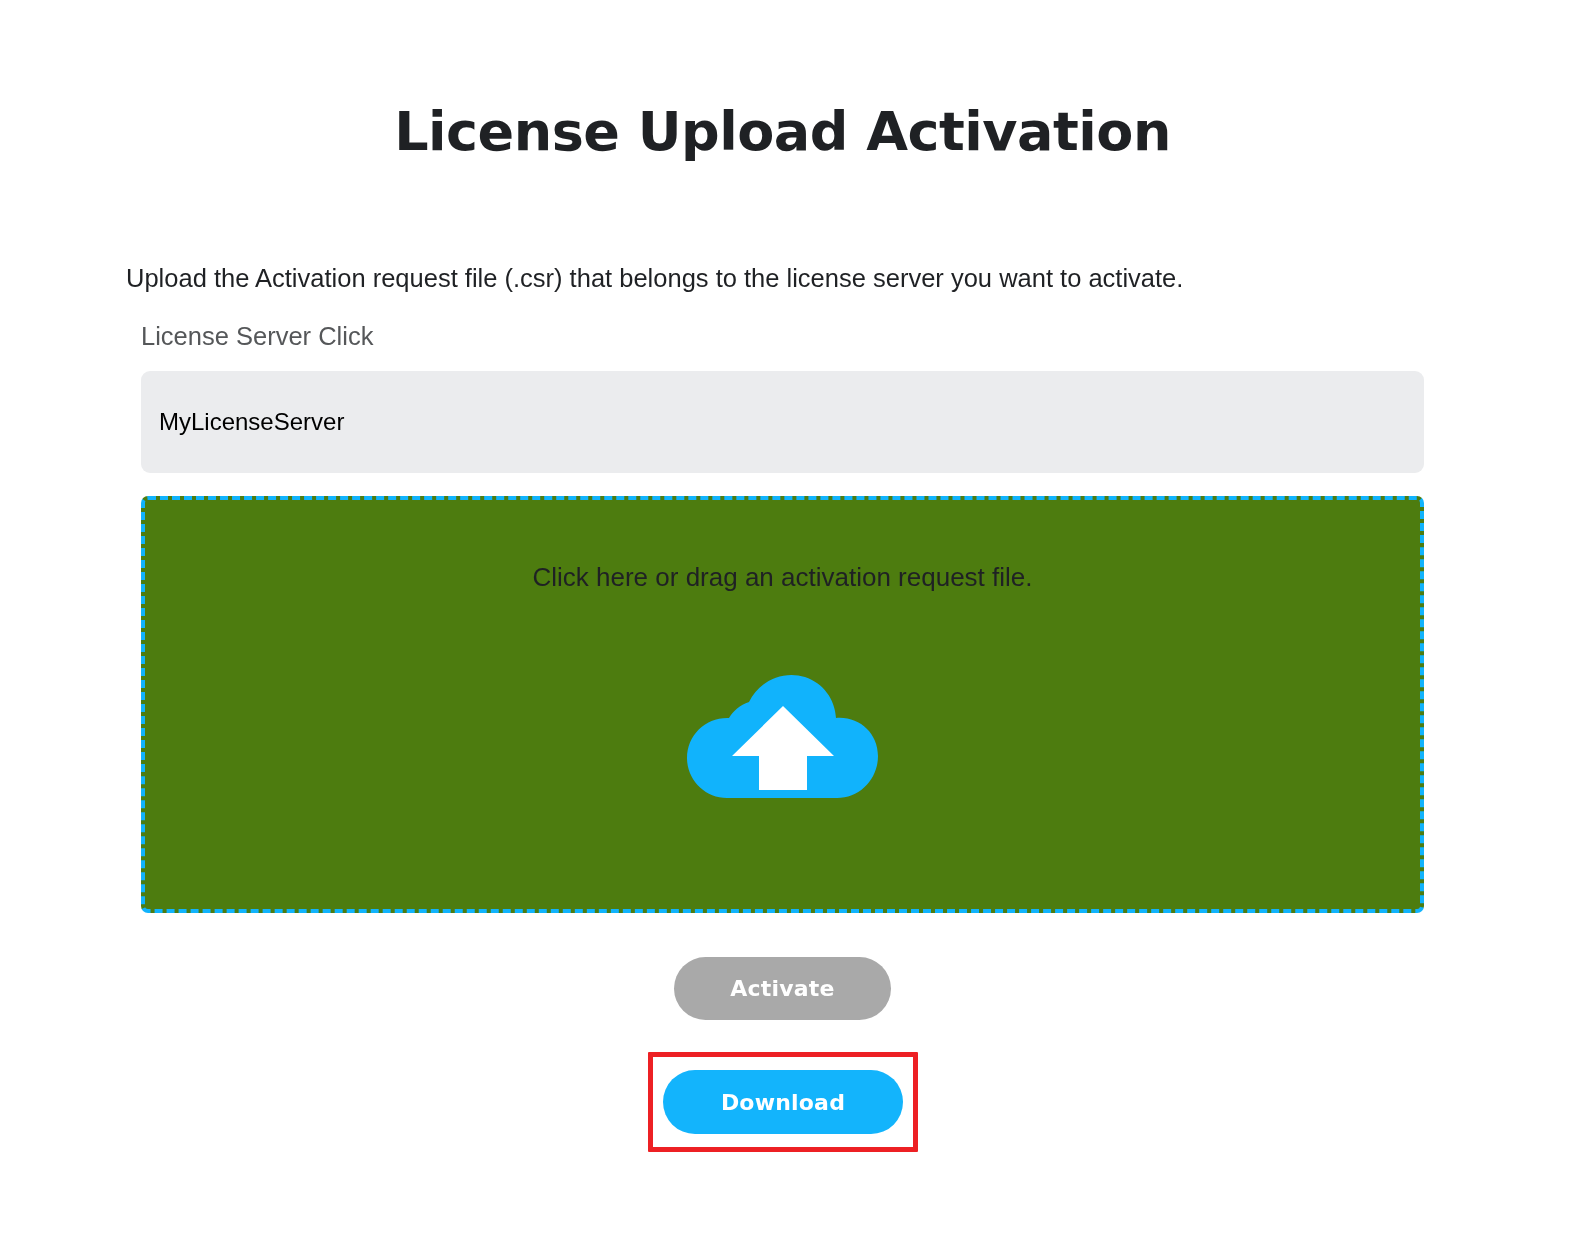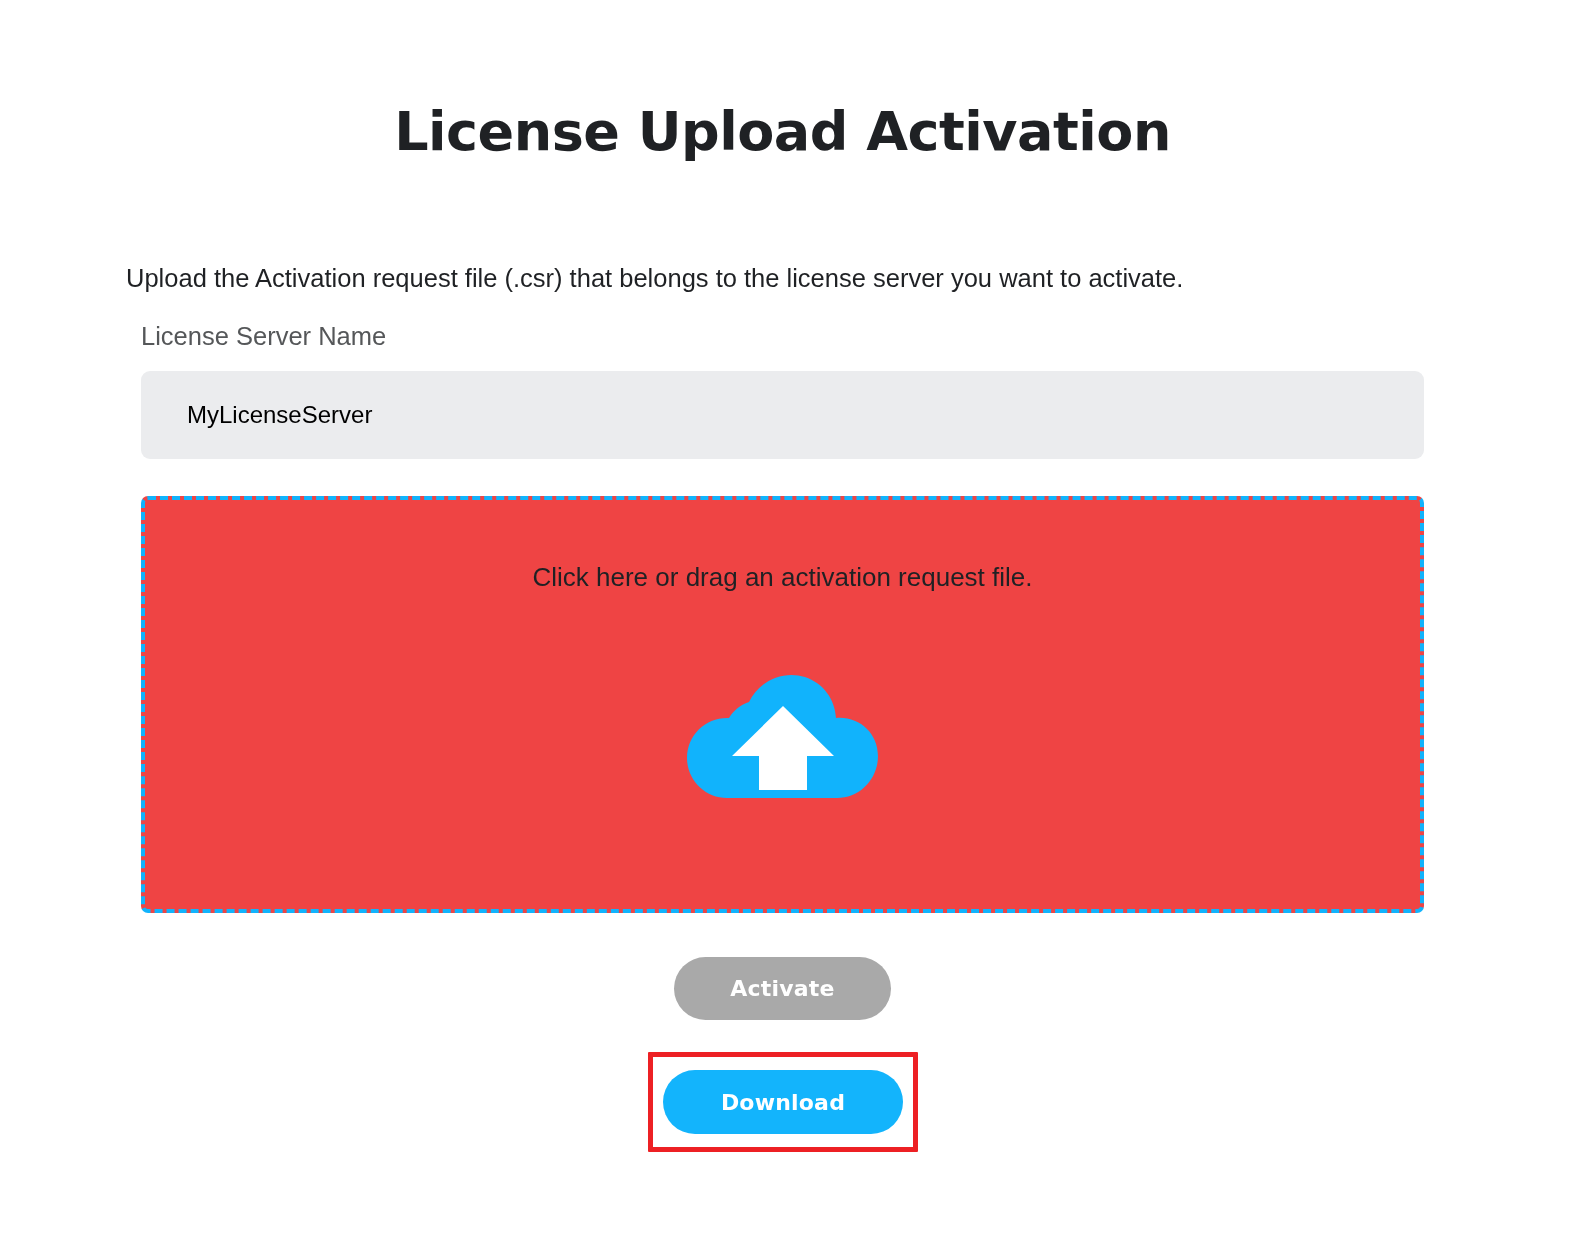--- a/index.html
+++ b/index.html
@@ -65,43 +65,43 @@
     line-height: 1.3;
     white-space: nowrap;
   }
 
   
   .server-name-input {
     position: absolute;
     left: 141px;
     top: 371px;
     width: 1283px;
-    height: 88px;
+    height: 102px;
     background: #ebecee;
     border: none;
     border-radius: 9px;
-    padding: 0 46px;
+    padding: 0 18px;
     font-family: "Liberation Sans", sans-serif;
     font-size: 24px;
     font-weight: 400;
     color: #000000;
     outline: none;
   }
   .server-name-input::placeholder { color: #9a9ca0; }
 
   
   .dropzone {
     position: absolute;
     left: 141px;
     top: 496px;
     width: 1283px;
     height: 417px;
     border: 4px dashed #11b3fc;
     border-radius: 7px;
-    background: #ef4444;
+    background: #4d7c0f;
     cursor: pointer;
   }
   .dropzone-text {
     position: absolute;
     left: 0;
     top: 62px;
     width: 100%;
     text-align: center;
     font-family: "Liberation Sans", sans-serif;
     font-size: 26px;
@@ -165,21 +165,21 @@
 </style>
 </head>
 <body>
 
 <div class="page">
 
   <h1 class="page-title">License Upload Activation</h1>
 
   <p class="intro-text">Upload the Activation request file (.csr) that belongs to the license server you want to activate.</p>
 
-  <label class="field-label">License Server Name</label>
+  <label class="field-label">License Server Click</label>
 
   <input class="server-name-input" type="text" value="MyLicenseServer" style="">
 
   <div class="dropzone">
     <div class="dropzone-text">Click here or drag an activation request file.</div>
 
     <svg class="dropzone-icon" viewBox="0 0 192 134" aria-hidden="true">
       <path fill="#11b3fc" d="
         M 62 30
         C 72 9, 96 -2, 118 5

